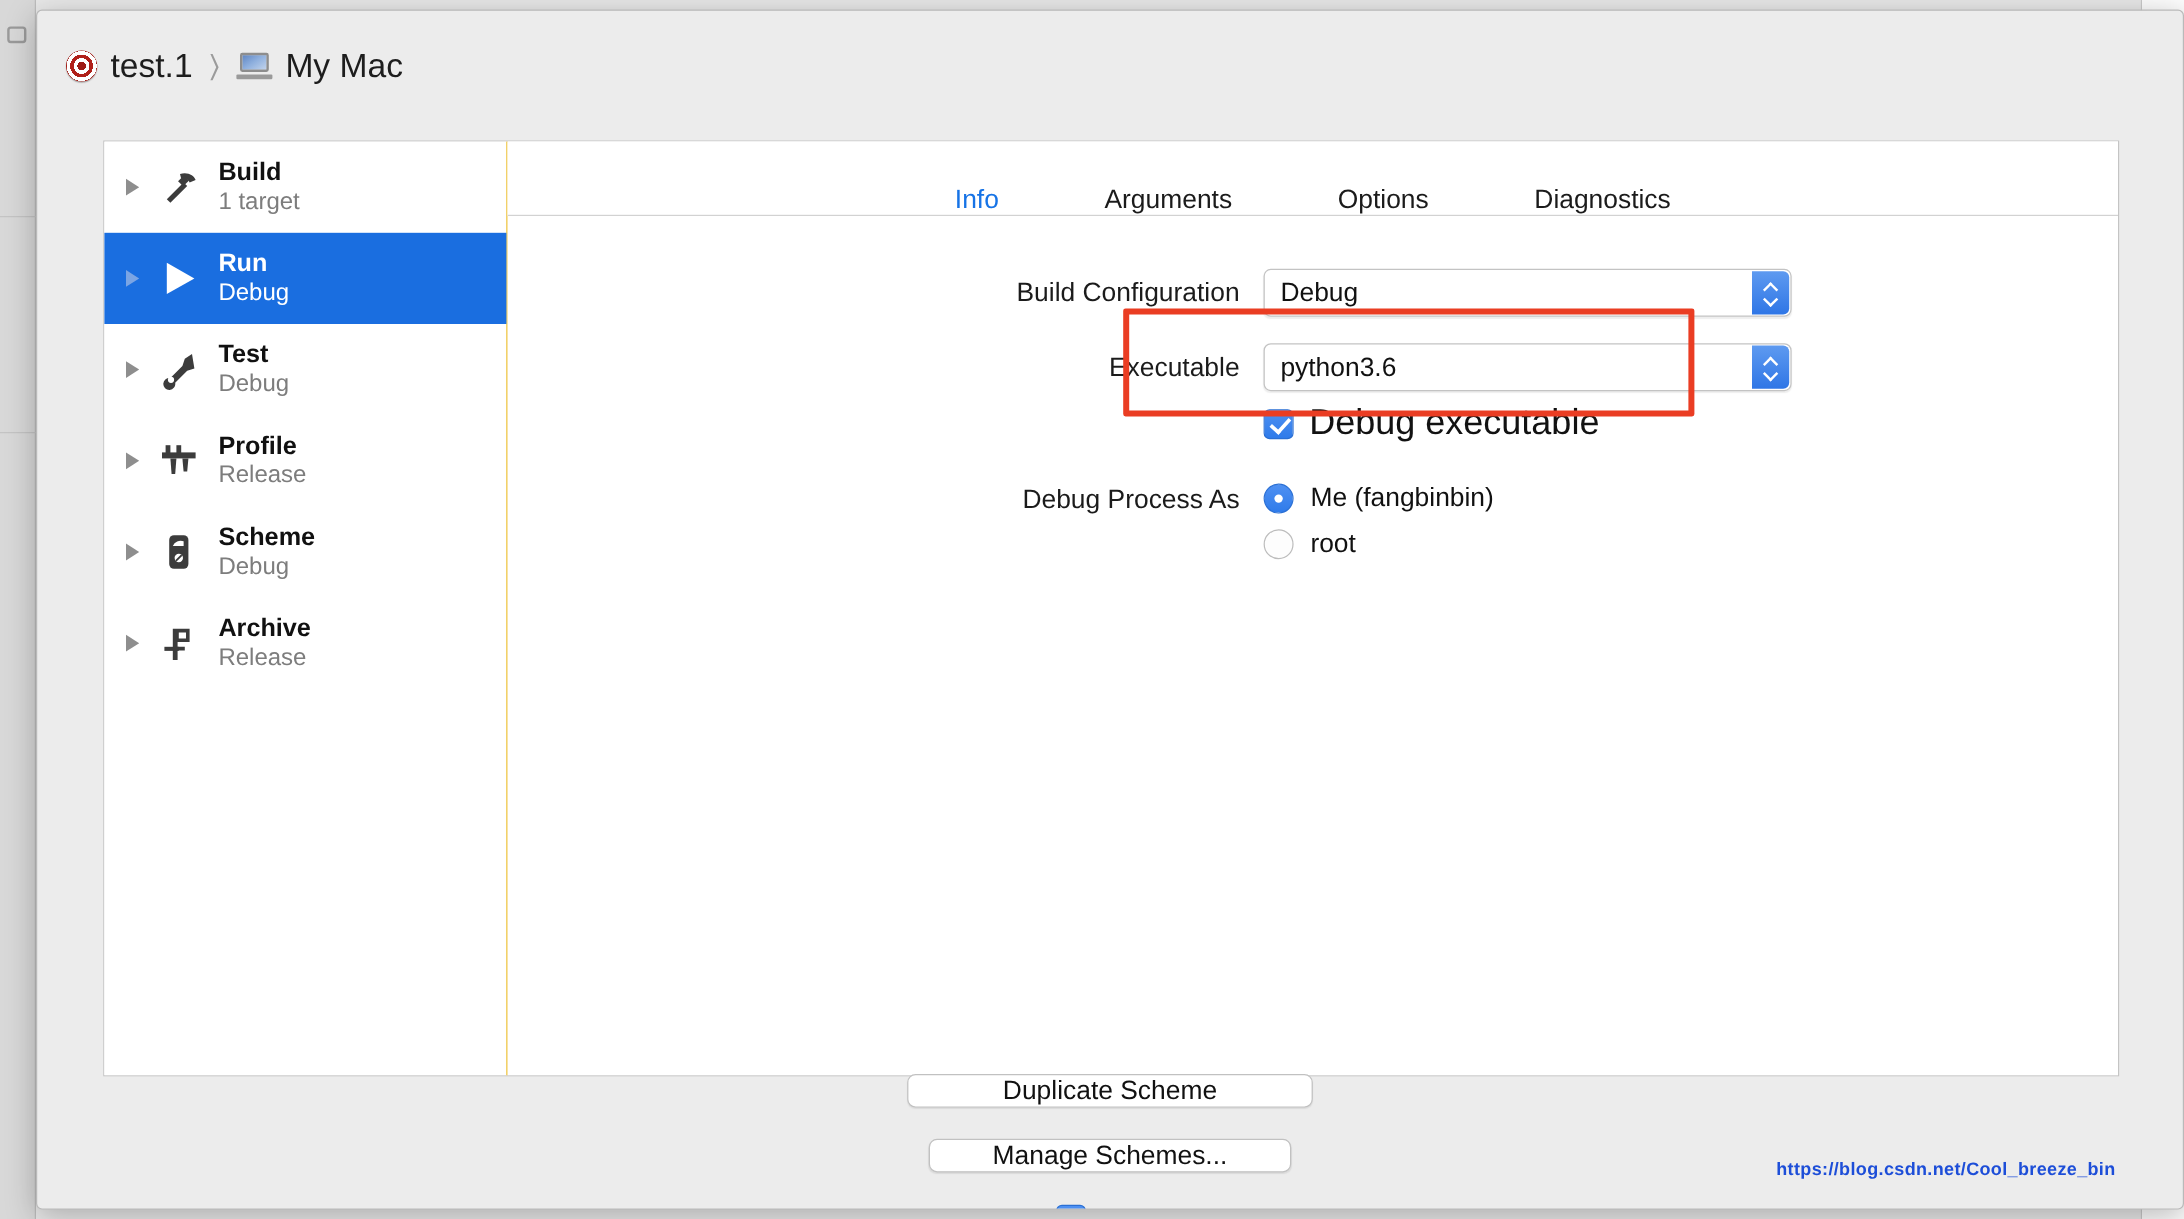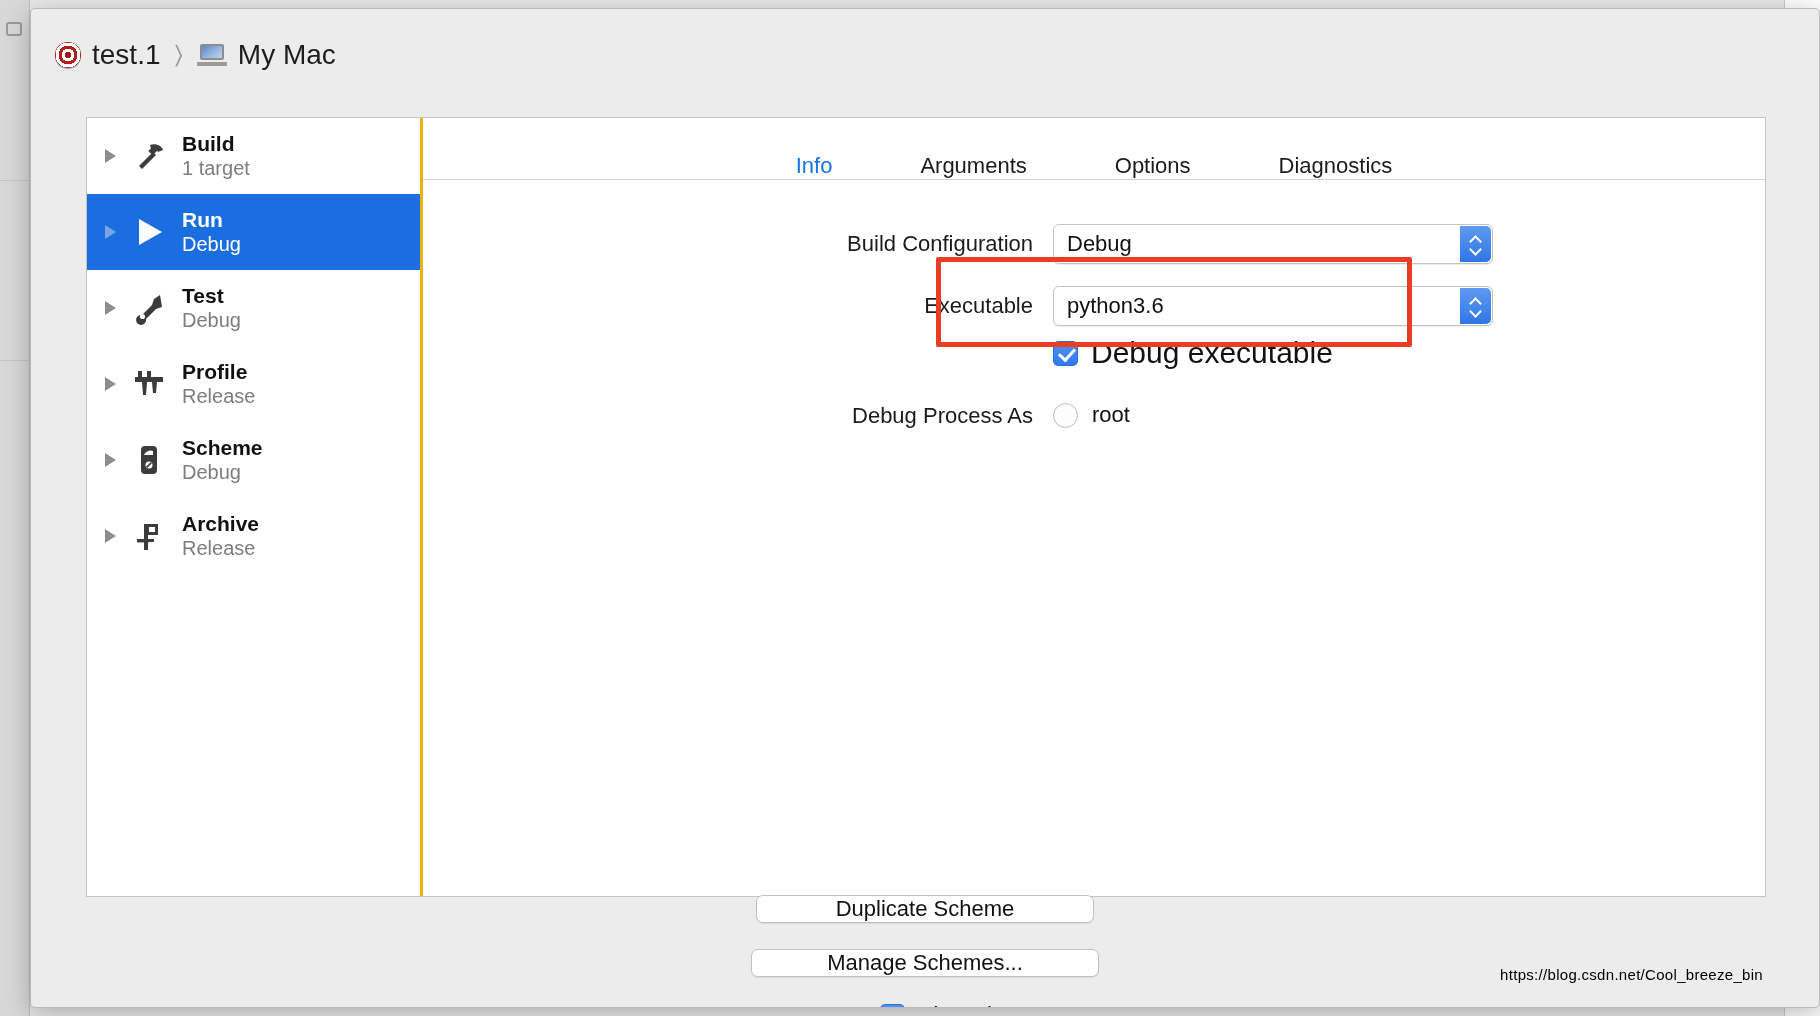--- a/index.html
+++ b/index.html
@@ -136,21 +136,21 @@
     width: 1680px; height: 780px;
     background: #ffffff;
     border: 1px solid #c4c4c4;
     display: flex;
   }
 
   
   #scheme-sidebar {
     width: 336px;
     flex: none;
-    border-right: 3px solid #eab308;
+    border-right: 1px solid #eab308;
     background: #ffffff;
     padding-top: 0;
   }
   .scheme-row {
     height: 76px;
     display: flex;
     align-items: center;
     padding-left: 18px;
     position: relative;
   }
@@ -353,44 +353,45 @@
     background: #ffffff;
     border: 1px solid #c1c1c1;
     border-radius: 7px;
     font-size: 22px;
     color: #111111;
     box-shadow: 0 1px 1px rgba(0,0,0,.08);
     font-family: "Liberation Sans", sans-serif;
     cursor: default;
   }
   #duplicate-scheme-button { width: 338px; }
-  #manage-schemes-button { width: 348px; }
+  #manage-schemes-button { width: 302px; }
   #shared-checkbox-row { margin-left: 22px; }
   #shared-checkbox-row .cbox-label { font-size: 23px; }
   #close-button {
     margin-left: auto;
     width: 162px;
     height: 48px;
     border: 1px solid #2767c6;
     border-radius: 7px;
     background: linear-gradient(180deg, #5f9bf2 0%, #2f74e4 100%);
     color: #ffffff;
     font-size: 23px;
     font-family: "Liberation Sans", sans-serif;
     box-shadow: 0 1px 2px rgba(0,0,0,.2);
     cursor: default;
   }
   #watermark {
     position: absolute;
     right: 56px;
     bottom: 24px;
     font-size: 15px;
-    color: #000000;
+    color: #1d4ed8;
     letter-spacing: .3px;
     user-select: none;
+    font-weight: bold;
   }
 </style>
 </head>
 <body>
 
 <div id="backdrop">
   <div class="bg-left-strip">
     <div class="bg-left-glyph"></div>
     <div class="seg" style="top:180px;height:1px;"></div>
     <div class="seg" style="top:360px;height:1px;"></div>
@@ -558,20 +559,24 @@
               <span class="checkbox"></span>
               <span class="cbox-label">Debug executable</span>
             </div>
           </div>
         </div>
 
         <div class="form-row" style="margin-bottom:20px;">
           <div class="form-label">Debug Process As</div>
           <div class="form-field">
             <div class="radio-row">
+              <span class="radio on"></span>
+              <span class="radio-label">Me (fangbinbin)</span>
+            </div>
+            <div class="radio-row">
               <span class="radio"></span>
               <span class="radio-label">root</span>
             </div>
           </div>
         </div>
 
 
       </div>
     </div>
   </div>

